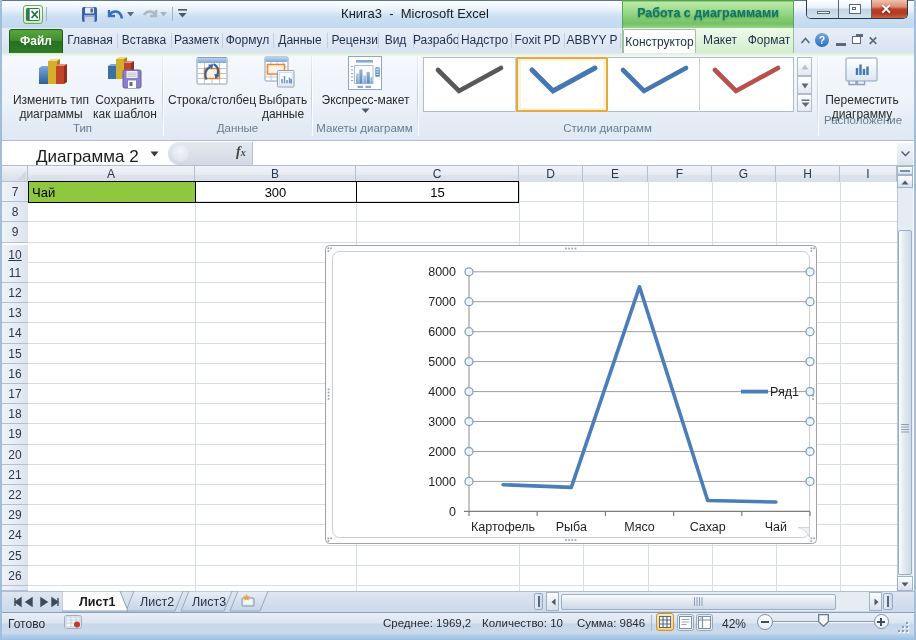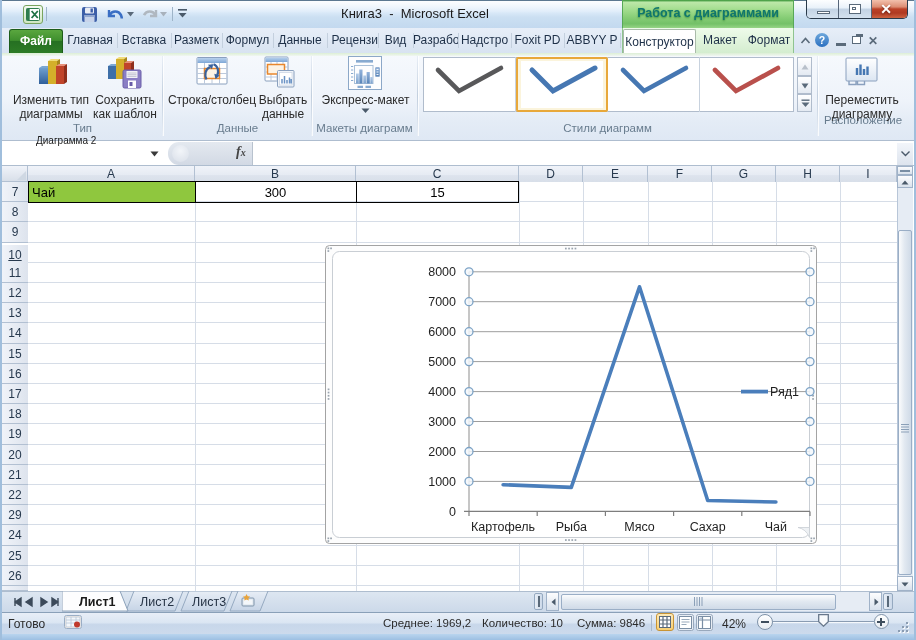--- a/index.html
+++ b/index.html
@@ -290,21 +290,21 @@
  <defs>
       <linearGradient id="mv1" x1="0" y1="0" x2="0" y2="1">
         <stop offset="0" stop-color="#fff"></stop>
         <stop offset="1" stop-color="#dce6f2"></stop>
       </linearGradient>
     </defs>
 </svg>
 <div class="abs btntxt" style="left:820px;top:94px;width:84px;">Переместить<br>диаграмму</div>
 
 <div class="abs" style="left:2px;top:142px;width:912px;height:24px;background:#fff;border-bottom:1px solid #aebdcf;"></div>
-<div class="abs" style="left:36px;top:135px;font-size:10px;color:#1a1a1a;">Диаграмма 2</div>
+<div class="abs" style="left:36px;top:147px;font-size:17px;color:#1a1a1a;">Диаграмма 2</div>
 <svg class="abs" style="left:150px;top:151px;" width="9" height="6" viewBox="0 0 9 6">
     <path d="M0.5 0.5 h8 L4.5 5.5 Z" fill="#3a3a3a"></path>
   </svg>
 <div class="abs" style="left:168px;top:142px;width:85px;height:23px;background:linear-gradient(#e4e9f0,#d2d9e4);border-radius:11px 0 0 11px;border-right:1px solid #b8c2ce;"></div>
 <div class="abs" style="left:172px;top:145px;width:17px;height:17px;border-radius:50%;background:radial-gradient(circle at 50% 35%,#f2f5f9,#d8dee8);"></div>
 <div class="abs" style="left:236px;top:144px;font-family:'Liberation Serif',serif;font-style:italic;font-weight:bold;font-size:14px;color:#444;">f<span style="font-size:10px;">x</span></div>
 <div class="abs" style="left:897px;top:143px;width:16px;height:22px;background:linear-gradient(#f2f5fa,#dde4ee);"></div>
 <svg class="abs" style="left:901px;top:151px;" width="9" height="6" viewBox="0 0 9 6">
     <path d="M0.5 0.5 L4.5 4.5 L8.5 0.5" fill="none" stroke="#4a5a6a" stroke-width="1.4"></path>
   </svg>

